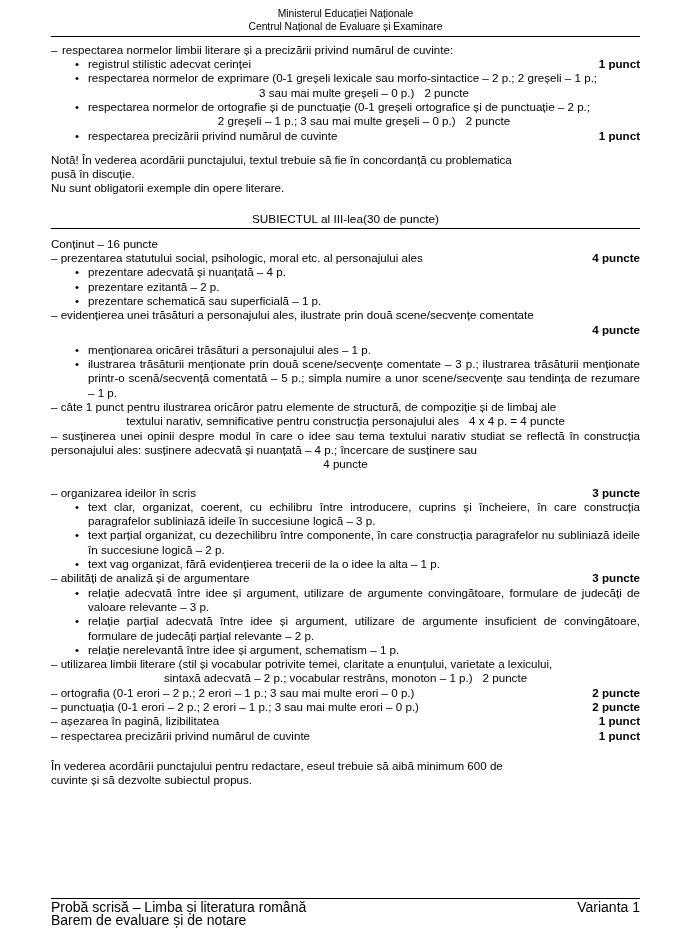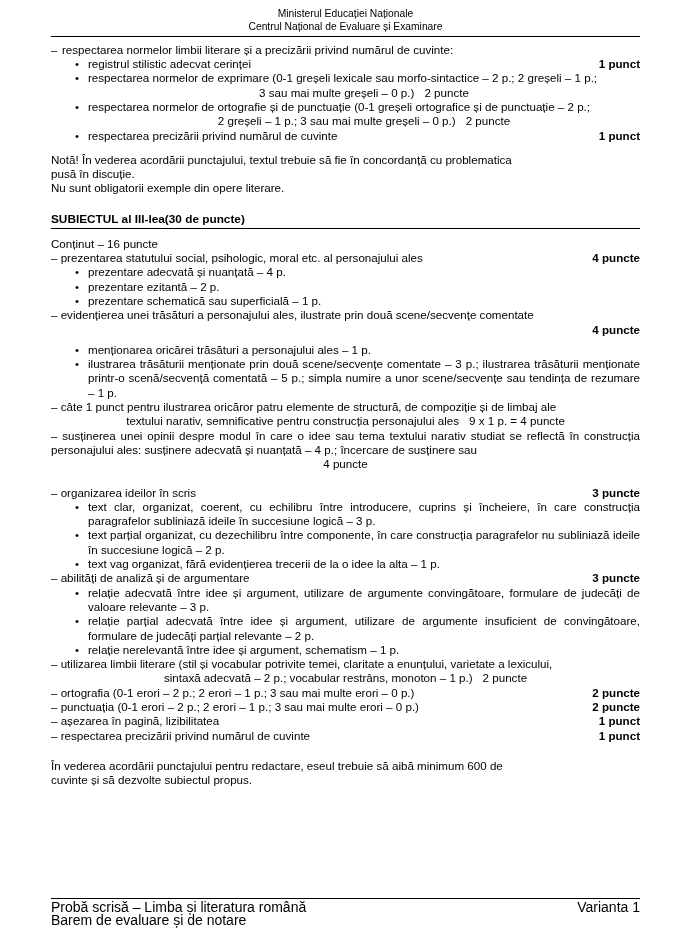--- a/index.html
+++ b/index.html
@@ -109,23 +109,23 @@
 
   .sp-6  { height: 6px; }
   .sp-8  { height: 8px; }
   .sp-10 { height: 10px; }
   .sp-14 { height: 14px; }
   .sp-16 { height: 16px; }
 
   
   .subject {
     display: flex;
-    justify-content: flex-start;
+    justify-content: center;
     align-items: baseline;
-    font-weight: bold;
+    font-weight: normal;
     font-size: 11.8px;
     line-height: 15px;
     border-bottom: 1.4px solid #000;
     padding-bottom: 1px;
   }
 
   
   .footer {
     position: absolute;
     left: 51px;
@@ -256,21 +256,21 @@
       </div>
       <div class="bul">
         <span class="mk">•</span>
         <span>ilustrarea trăsăturii menționate prin două scene/secvențe comentate – 3 p.; ilustrarea trăsăturii menționate printr-o scenă/secvență comentată – 5 p.; simpla numire a unor scene/secvențe sau tendința de rezumare – 1 p.</span>
       </div>
 
       <div>
         <div>– câte 1 punct pentru ilustrarea oricăror patru elemente de structură, de compoziție și de limbaj ale</div>
         <div class="lastline">
           <span>textului narativ, semnificative pentru construcția personajului ales</span>
-          <span class="rgt">9 x 1 p. = 4 puncte</span>
+          <span class="rgt">4 x 4 p. = 4 puncte</span>
         </div>
       </div>
 
       <div>
         <div class="just-score">– susținerea unei opinii despre modul în care o idee sau tema textului narativ studiat se reflectă în construcția personajului ales: susținere adecvată și nuanțată – 4 p.; încercare de susținere sau</div>
         <div class="lastline">
           <span class="rgt">4 puncte</span>
         </div>
       </div>
     </div>

